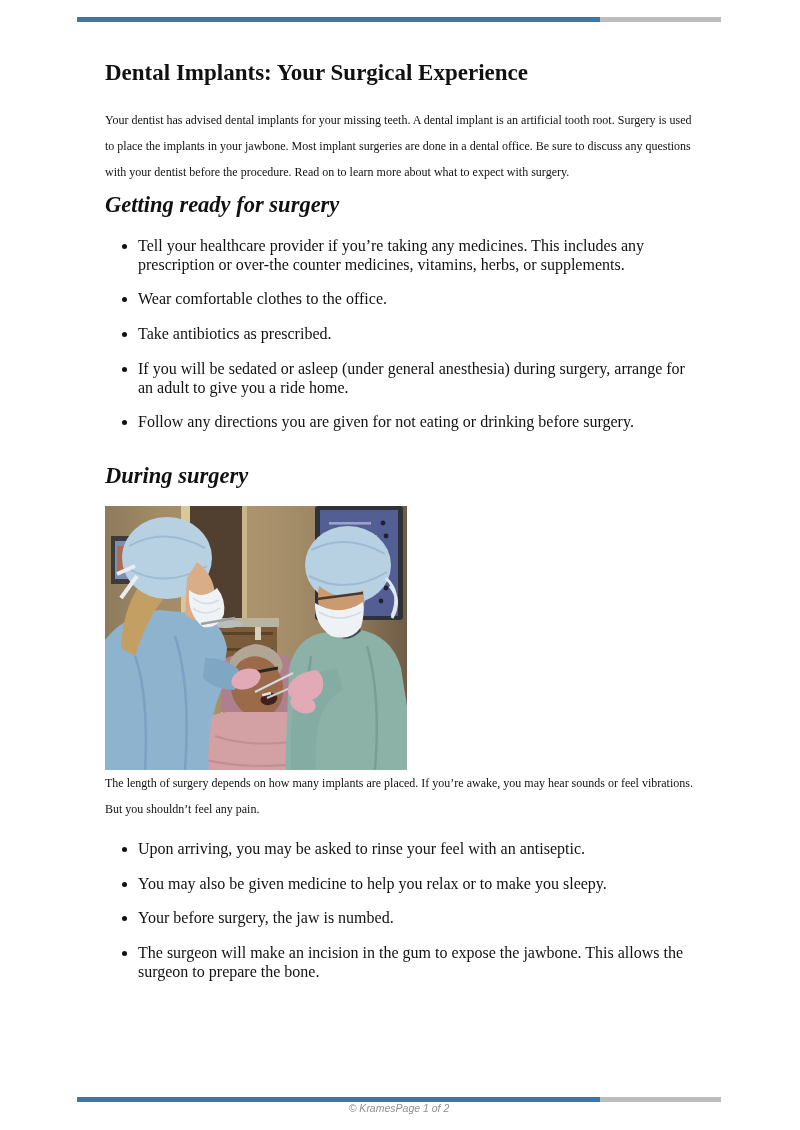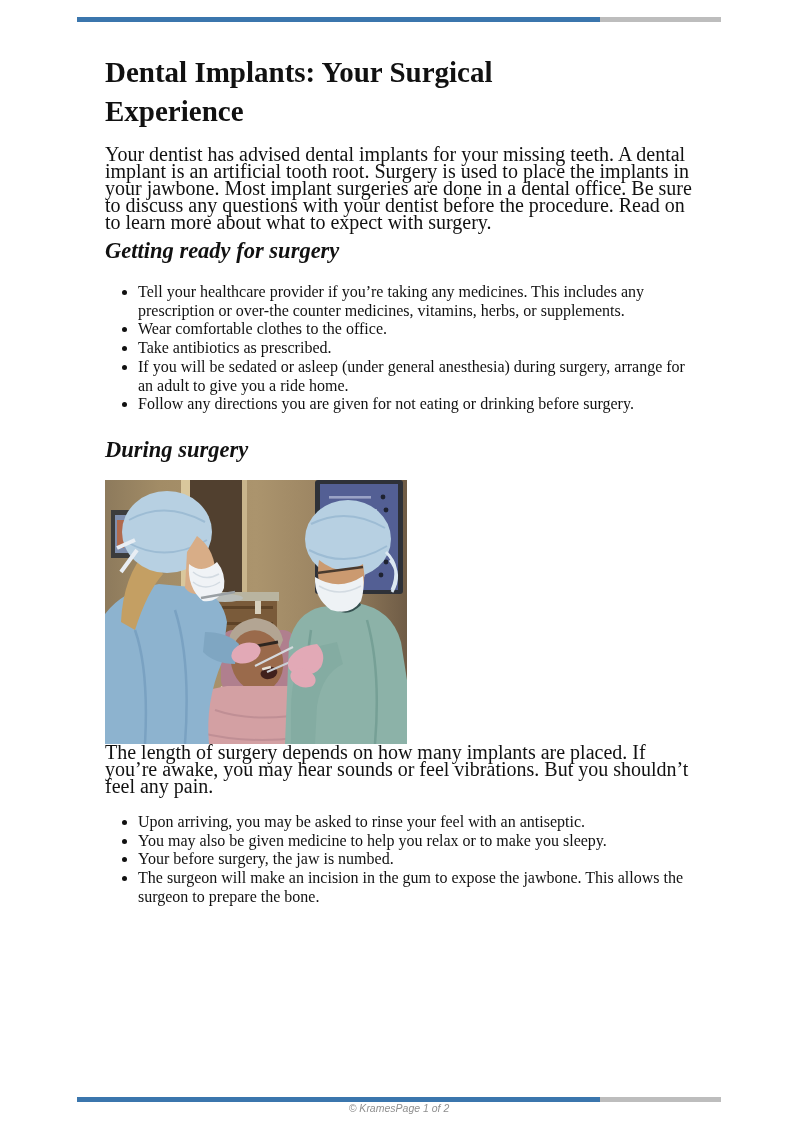--- a/index.html
+++ b/index.html
@@ -9,30 +9,30 @@
   }
   
   .bar{position:absolute;left:77px;width:644px;height:5px;display:flex;}
   .bar .seg-blue{width:523px;height:100%;background:#3b76ad;}
   .bar .seg-gray{flex:1;height:100%;background:#bdbdbd;}
   .topbar{top:17px;}
   .bottombar{top:1097px;}
   
   .content{position:absolute;left:105px;top:0;width:597px;}
   h1{
-    font-size:29px;line-height:39px;font-weight:bold;margin:53px 0 0;
+    font-size:23px;line-height:39px;font-weight:bold;margin:53px 0 0;
     max-width:480px;letter-spacing:0;
   }
-  p{font-size:20px;line-height:17px;margin:0;}
+  p{font-size:12px;line-height:26px;margin:0;}
   .intro{margin-top:15px;}
   h2{font-size:22.5px;line-height:28px;font-weight:bold;margin:6px 0 0;font-style:italic;}
-  h2.during{margin-top:22px;}
+  h2.during{margin-top:30px;}
   .lead{margin-top:13px;}
   ul{list-style:disc;margin:18px 0 0;padding:0 0 0 33px;}
-  li{font-size:16px;line-height:18.7px;}
+  li{font-size:16px;line-height:18.7px;margin-top:16px;}
   li:first-child{margin-top:9px;}
   figure{margin:16px 0 0;padding:0;width:302px;height:264px;}
   figure svg{display:block;}
   .after{}
   
   .footer-meta{
     position:absolute;top:1102px;left:77px;width:644px;
     display:flex;justify-content:center;
     font-family:"Liberation Sans", sans-serif;font-style:italic;
     font-size:10.5px;color:#8f8f8f;

